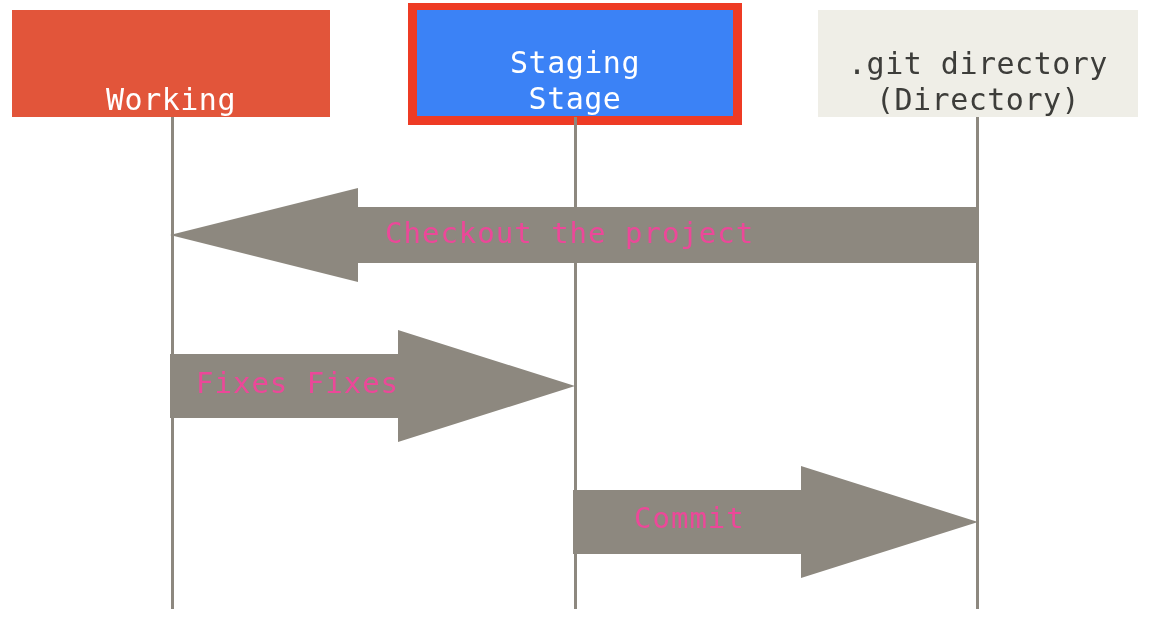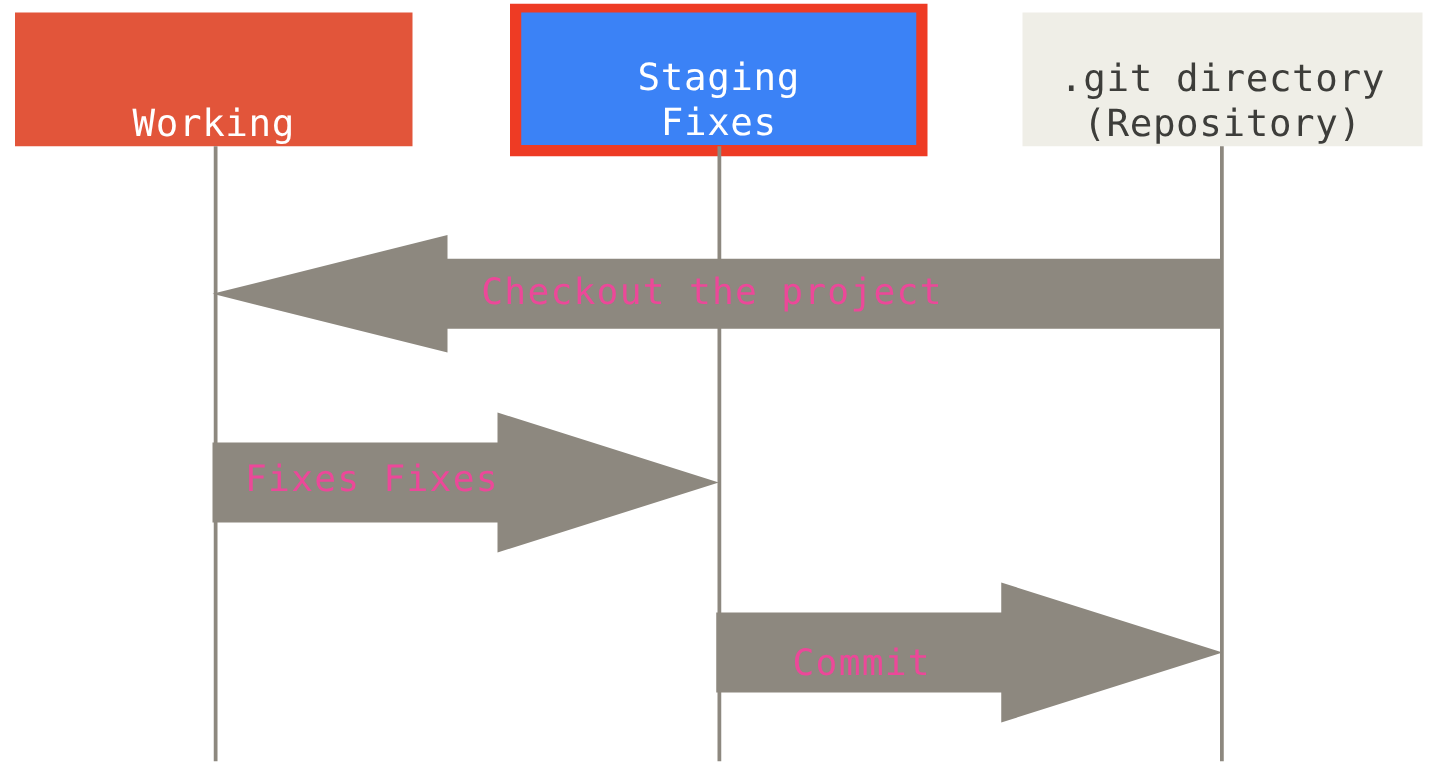--- a/index.html
+++ b/index.html
@@ -103,39 +103,39 @@
     line-height: 1;
   }
 
   #arrow-checkout { left: 170px; top: 186px; }
   #label-checkout { left: 385px; top: 219px; }
 
   #arrow-stage    { left: 170px; top: 328px; }
   #label-stage    { left: 196px; top: 369px; }
 
   #arrow-commit   { left: 573px; top: 464px; }
-  #label-commit   { left: 634px; top: 516px; }
+  #label-commit   { left: 634px; top: 504px; }
 </style>
 </head>
 <body>
 
 <div id="diagram">
 
   <div class="col-box" id="box-working">
     <span><span class="label">Working</span></span>
   </div>
 
   <div id="box-staging-wrap">
     <div class="col-box" id="box-staging">
-      <span><span class="label">Staging</span><span class="label">Fixes</span></span>
+      <span><span class="label">Staging</span><span class="label">Stage</span></span>
     </div>
   </div>
 
   <div class="col-box" id="box-repo">
-    <span><span class="label">.git directory</span><span class="label">(Repository)</span></span>
+    <span><span class="label">.git directory</span><span class="label">(Directory)</span></span>
   </div>
 
   <div class="lifeline" id="lifeline-working"></div>
   <div class="lifeline" id="lifeline-staging"></div>
   <div class="lifeline" id="lifeline-repo"></div>
 
   <div class="arrow" id="arrow-checkout">
     <svg width="808" height="98" viewBox="0 0 808 98">
       <path d="M 0 49 L 188 2 L 188 21 L 808 21 L 808 77 L 188 77 L 188 96 Z" fill="#8d887f"></path>
     </svg>

